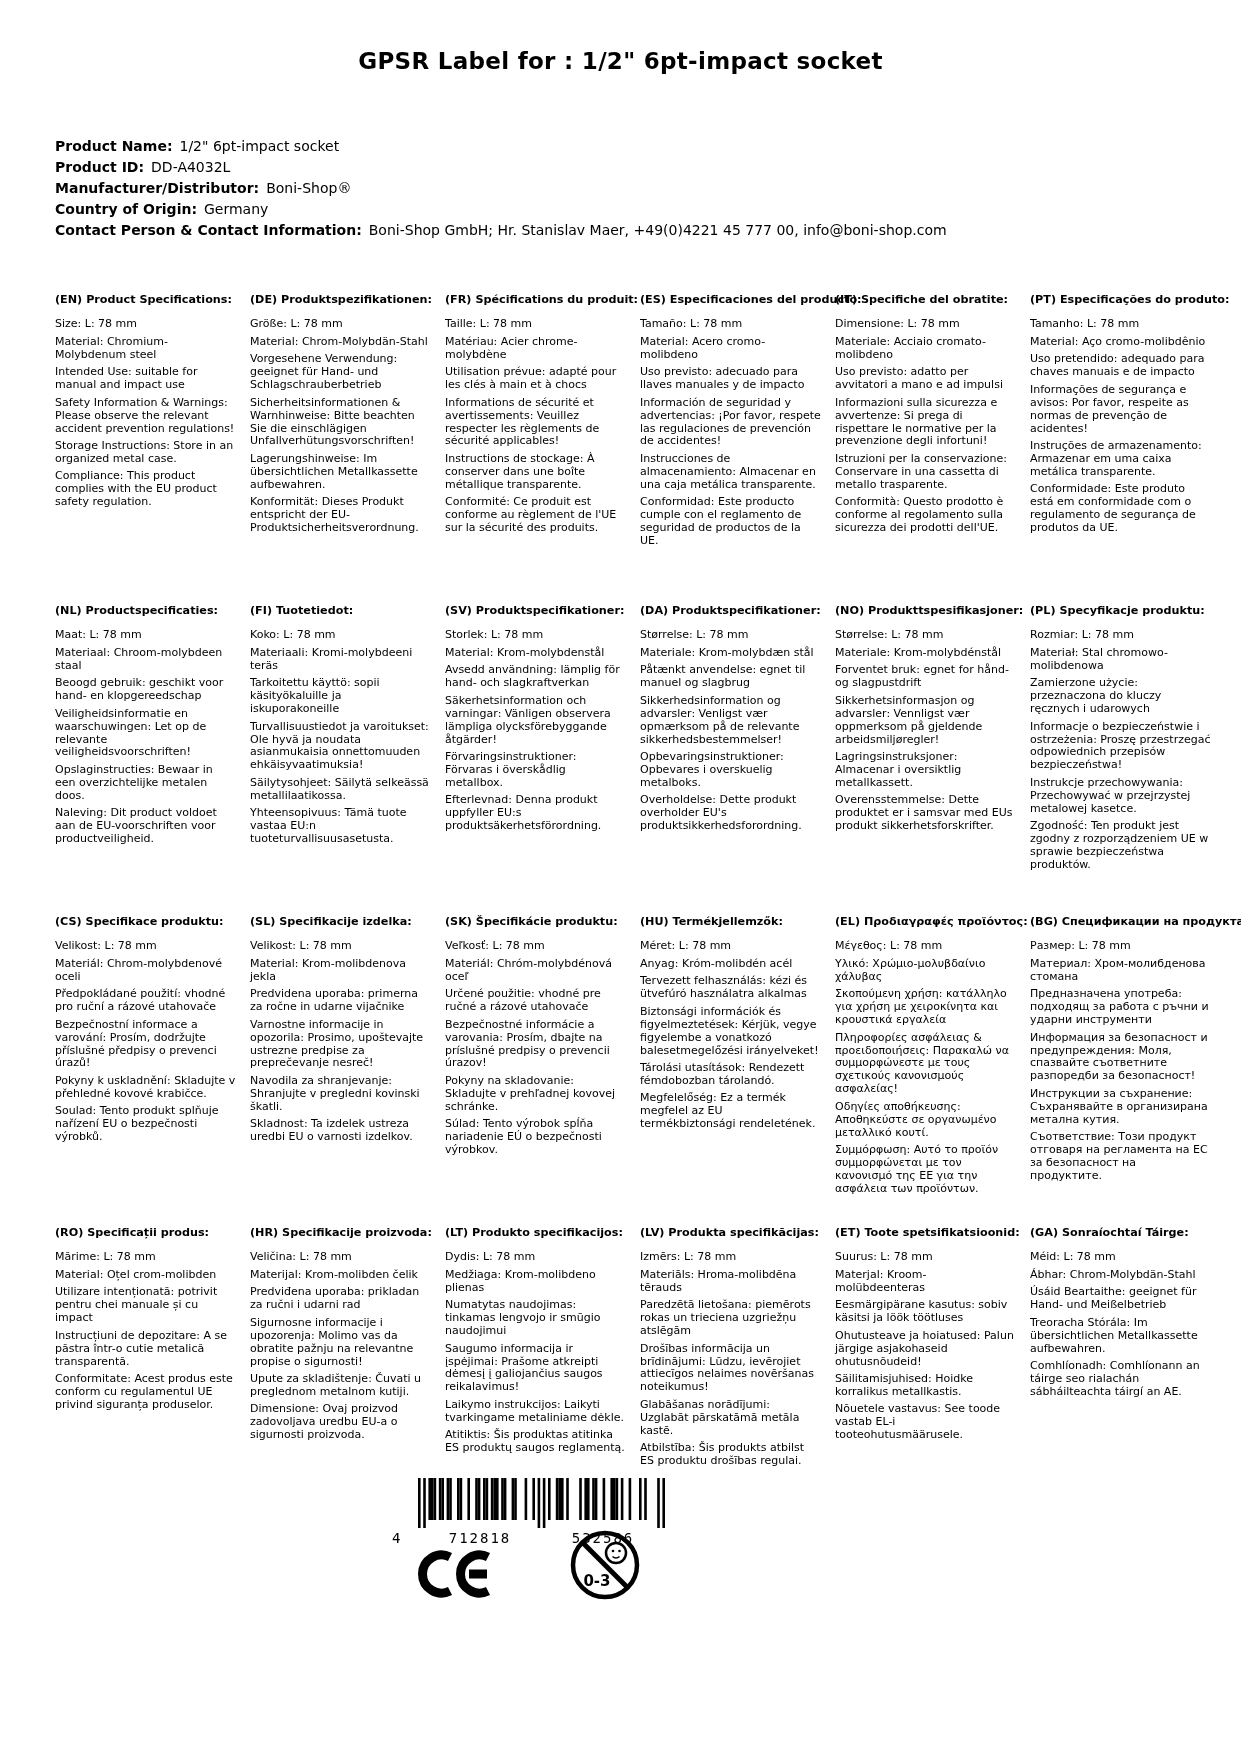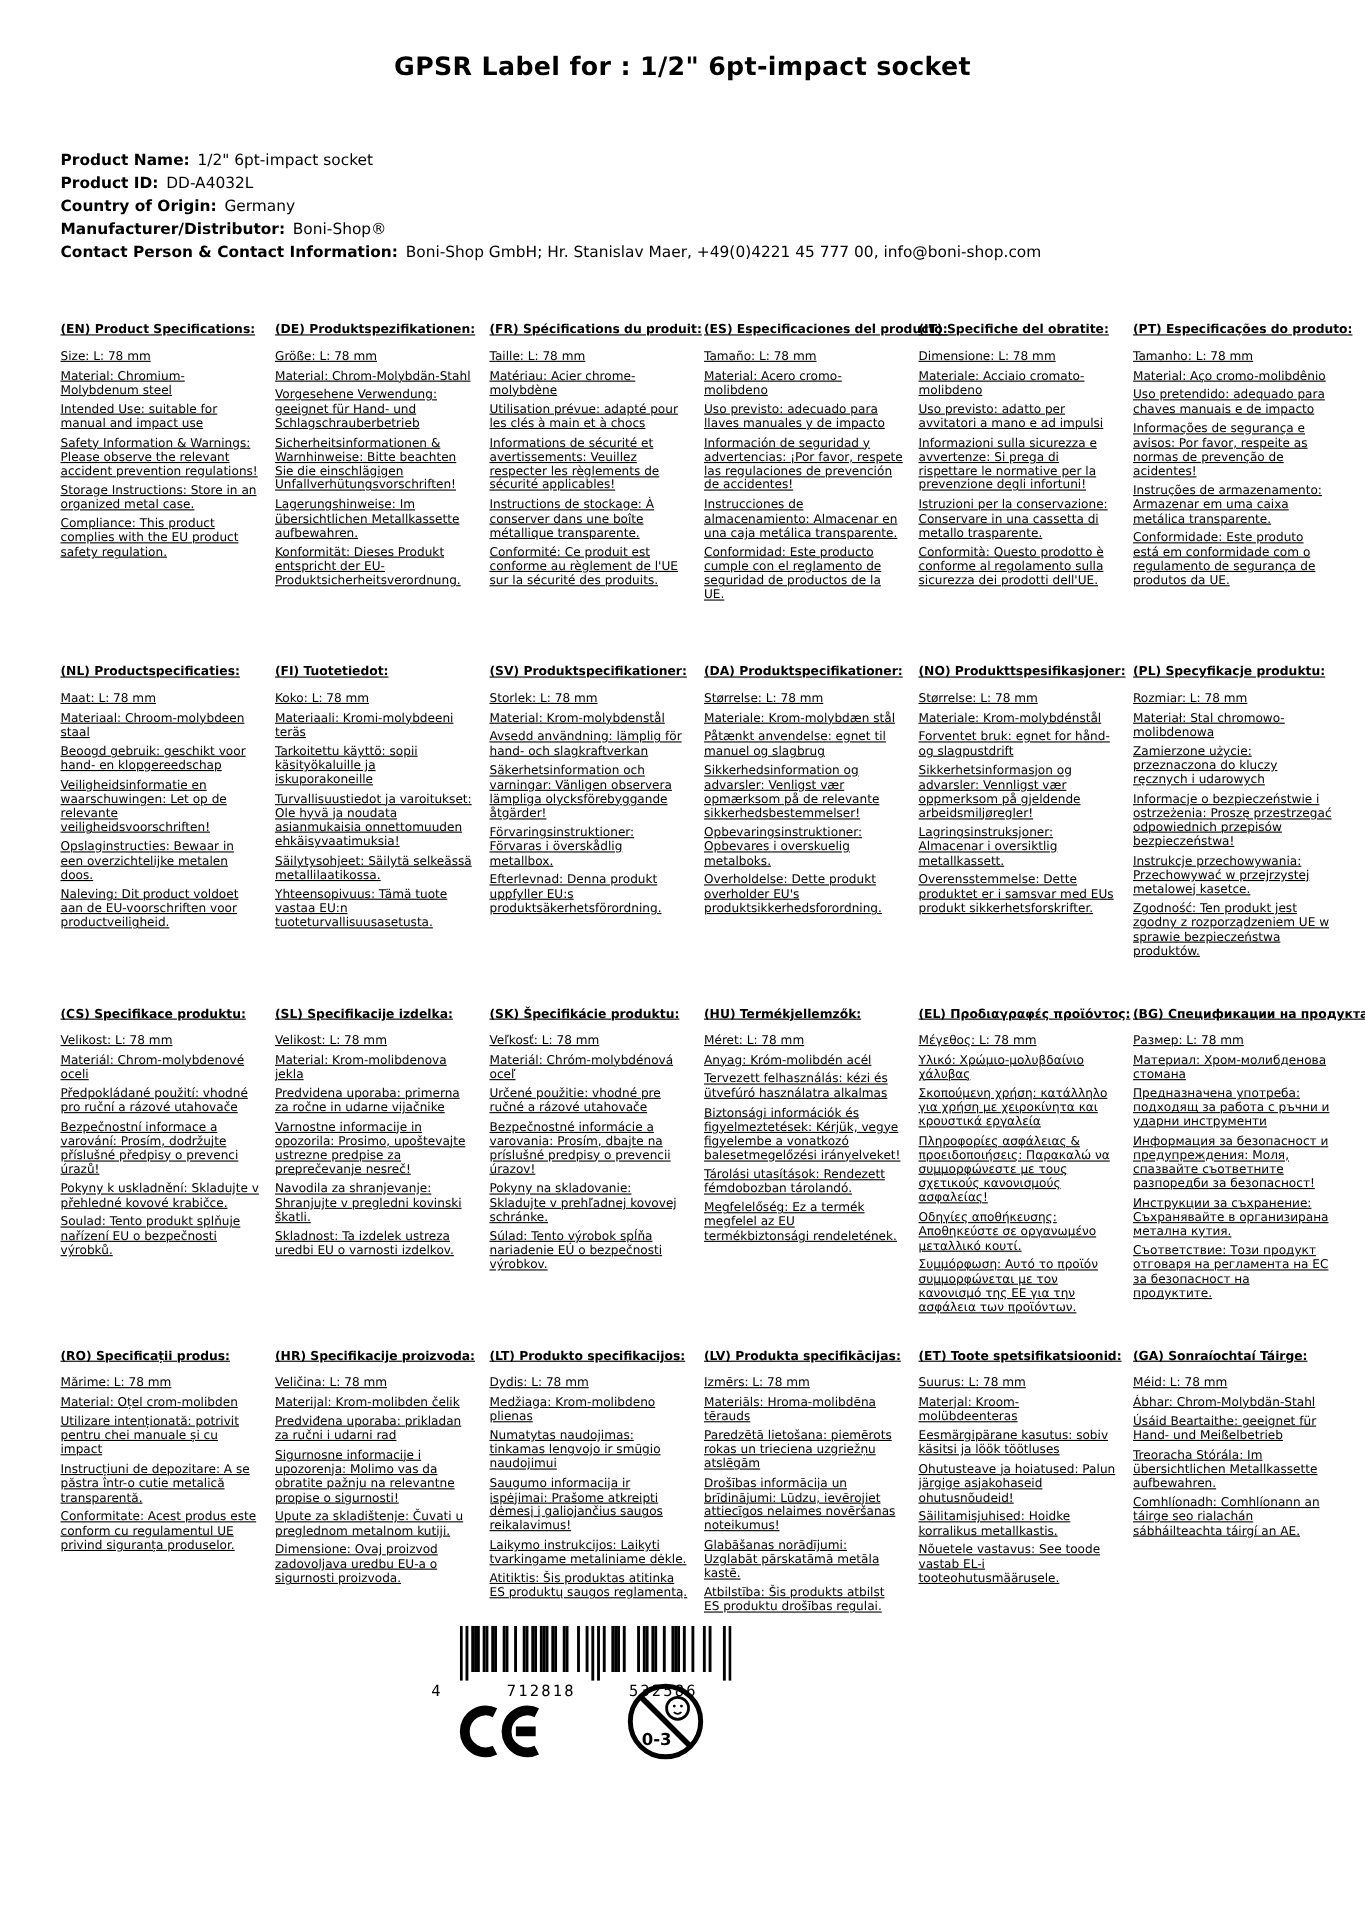--- a/index.html
+++ b/index.html
@@ -37,56 +37,55 @@
     left: 55px; top: 293px;
     display: grid;
     grid-template-columns: repeat(6, 181px);
     column-gap: 14px;
     grid-auto-rows: 311px;
   }
   .spec-cell {
     font-size: 11px;
     line-height: 1.18;
     overflow-wrap: break-word;
-    text-decoration: underline;
   }
   .spec-heading {
     font-weight: bold;
     font-size: 11.2px;
     white-space: nowrap;
   }
   .spec-par { margin: 4.5px 0 0 0; }
   .spec-par:first-of-type { margin-top: 12px; }
   .barcode-wrap { position: absolute; left: 418px; top: 1478px; width: 247px; }
   #barcode-svg { display: block; }
   #barcode-svg rect { fill: #000; }
   .barcode-digits {
     position: relative;
     height: 18px;
     font-family: "DejaVu Sans Mono", monospace;
     font-size: 14px;
   }
   .bd-left { position: absolute; left: -26px; top: 2px; }
-  .bd-g1 { position: absolute; left: 74px; transform: translateX(-50%); top: 2px; letter-spacing: 2px; }
+  .bd-g1 { position: absolute; left: 62px; transform: translateX(-50%); top: 2px; letter-spacing: 2px; }
   .bd-g2 { position: absolute; left: 185px; transform: translateX(-50%); top: 2px; letter-spacing: 2px; }
   .ce-mark { position: absolute; left: 414px; top: 1548px; }
   .age-warning { position: absolute; left: 568px; top: 1528px; }
 </style>
 </head>
 <body>
 
 <div class="page">
 
   <h1 class="title">GPSR Label for : 1/2" 6pt-impact socket</h1>
 
   <div class="product-info" id="product-info">
       <div class="info-row"><span class="info-label">Product Name:</span><span class="info-value">1/2" 6pt-impact socket</span></div>
       <div class="info-row"><span class="info-label">Product ID:</span><span class="info-value">DD-A4032L</span></div>
+      <div class="info-row"><span class="info-label">Manufacturer/Distributor:</span><span class="info-value">Boni-Shop®</span></div>
       <div class="info-row"><span class="info-label">Country of Origin:</span><span class="info-value">Germany</span></div>
-      <div class="info-row"><span class="info-label">Manufacturer/Distributor:</span><span class="info-value">Boni-Shop®</span></div>
       <div class="info-row"><span class="info-label">Contact Person &amp; Contact Information:</span><span class="info-value">Boni-Shop GmbH; Hr. Stanislav Maer, +49(0)4221 45 777 00, info@boni-shop.com</span></div>
     </div>
 
   <div class="spec-grid" id="spec-grid">
       <div class="spec-cell">
         <div class="spec-heading">(EN) Product Specifications:</div>
         <p class="spec-par">Size: L: 78 mm</p>
         <p class="spec-par">Material: Chromium-Molybdenum steel</p>
         <p class="spec-par">Intended Use: suitable for manual and impact use</p>
         <p class="spec-par">Safety Information &amp; Warnings: Please observe the relevant accident prevention regulations!</p>

